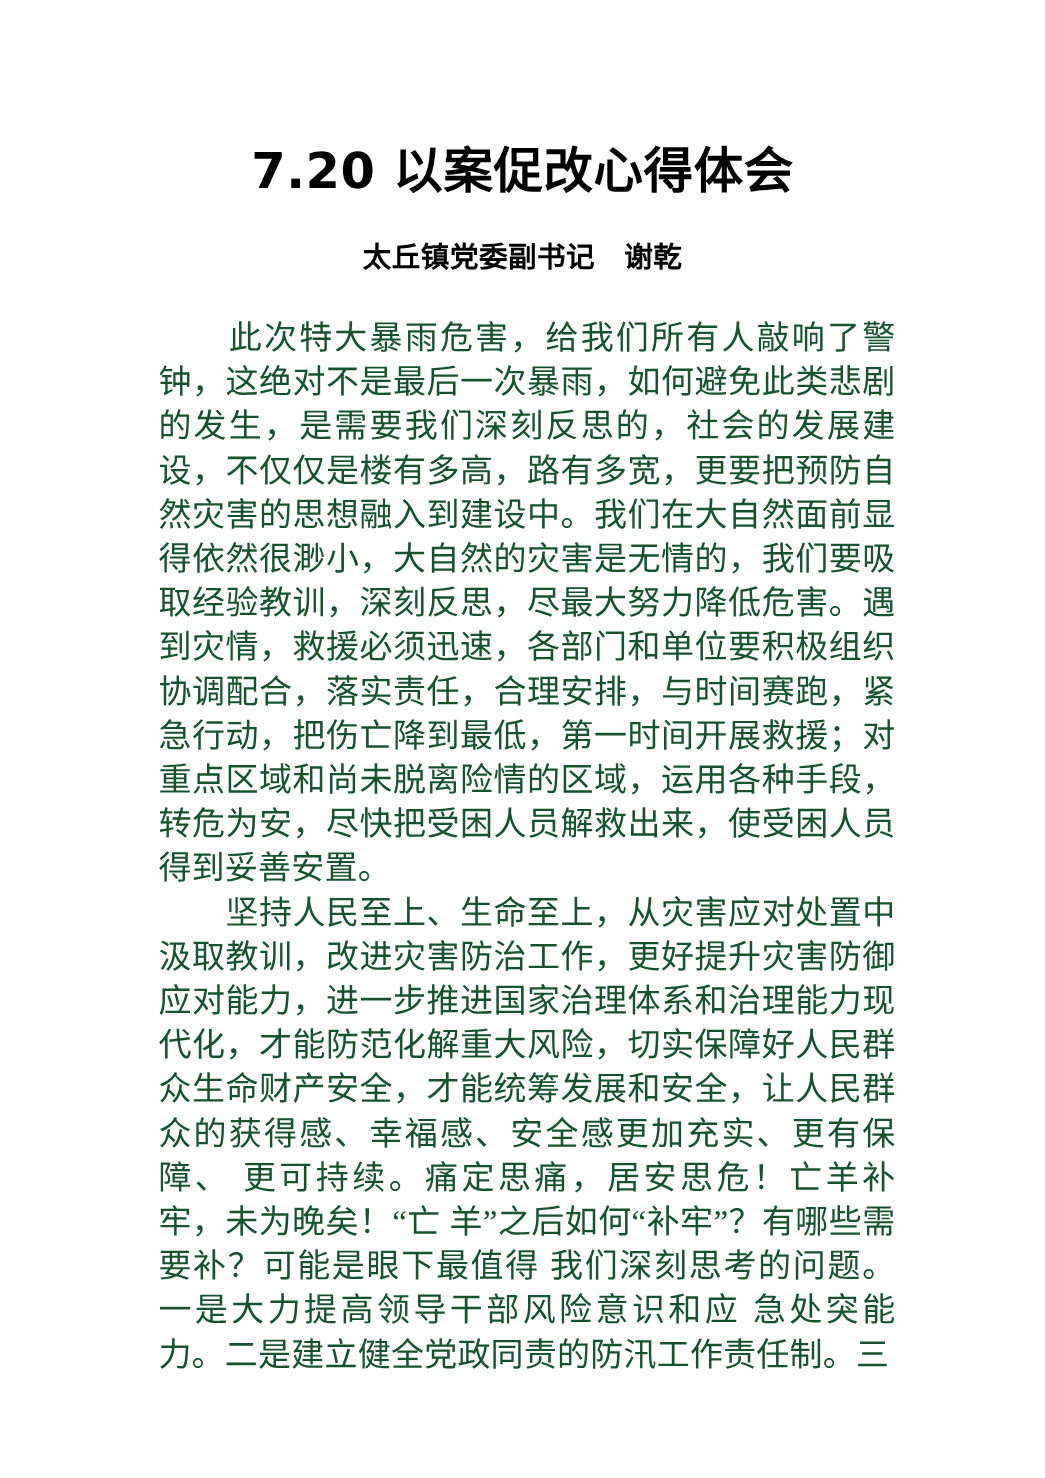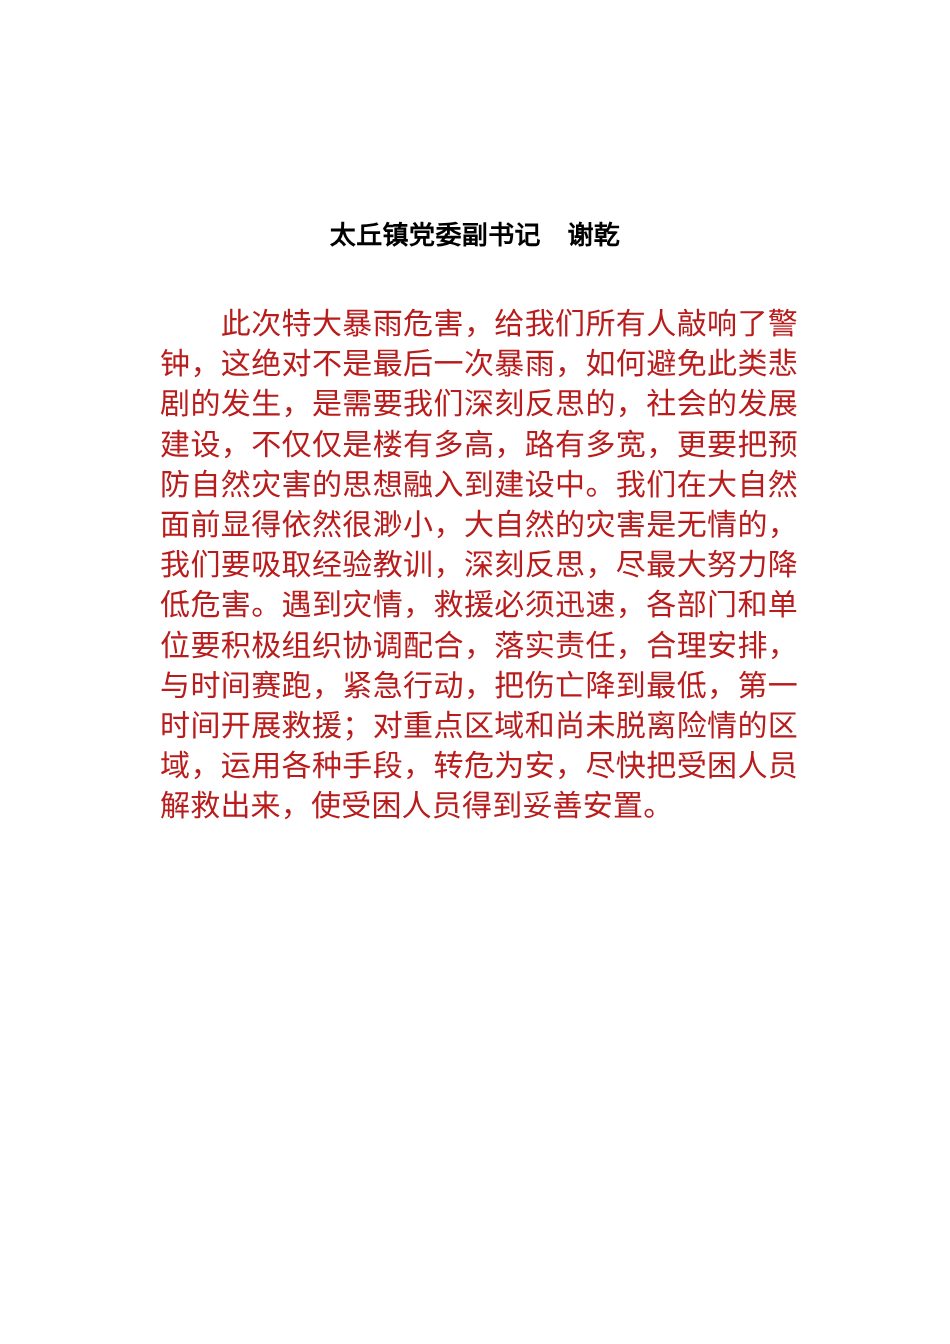--- a/index.html
+++ b/index.html
@@ -59,43 +59,45 @@
 
   
   .doc-body {
     position: absolute;
     left: 144px;
     top: 288px;
     width: 670px;
   }
 
   .doc-para {
-    margin: 16px;
+    margin: 0;
     padding: 0;
     font-family: "Liberation Serif", "DejaVu Serif", serif;
     font-size: 30px;
     line-height: 40.2px;
     text-align: justify;
     text-align-last: left;
     text-justify: inter-character;
     letter-spacing: 0.2px;
     word-break: break-all;
     white-space: pre-wrap;
-    color: #b91c1c;
+    color: #14532d;
   }
 
   .doc-para + .doc-para {
     margin-top: 0;
   }
 </style>
 </head>
 <body style="background: rgb(255, 255, 255);">
 
 <div class="page">
 
+  <h1 class="doc-title">7.20 以案促改心得体会</h1>
 
   <div class="doc-subtitle">太丘镇党委副书记　谢乾</div>
 
   <div class="doc-body">
     <p class="doc-para">　　此次特大暴雨危害，给我们所有人敲响了警钟，这绝对不是最后一次暴雨，如何避免此类悲剧的发生，是需要我们深刻反思的，社会的发展建设，不仅仅是楼有多高，路有多宽，更要把预防自然灾害的思想融入到建设中。我们在大自然面前显得依然很渺小，大自然的灾害是无情的，我们要吸取经验教训，深刻反思，尽最大努力降低危害。遇到灾情，救援必须迅速，各部门和单位要积极组织协调配合，落实责任，合理安排，与时间赛跑，紧急行动，把伤亡降到最低，第一时间开展救援；对重点区域和尚未脱离险情的区域，运用各种手段，转危为安，尽快把受困人员解救出来，使受困人员得到妥善安置。</p>
+    <p class="doc-para">　　坚持人民至上、生命至上，从灾害应对处置中汲取教训，改进灾害防治工作，更好提升灾害防御应对能力，进一步推进国家治理体系和治理能力现代化，才能防范化解重大风险，切实保障好人民群众生命财产安全，才能统筹发展和安全，让人民群众的获得感、幸福感、安全感更加充实、更有保障、 更可持续。痛定思痛，居安思危！亡羊补牢，未为晚矣！“亡 羊”之后如何“补牢”？有哪些需要补？可能是眼下最值得 我们深刻思考的问题。一是大力提高领导干部风险意识和应 急处突能力。二是建立健全党政同责的防汛工作责任制。三</p>
   </div>
 
 </div>
 
 </body></html>

